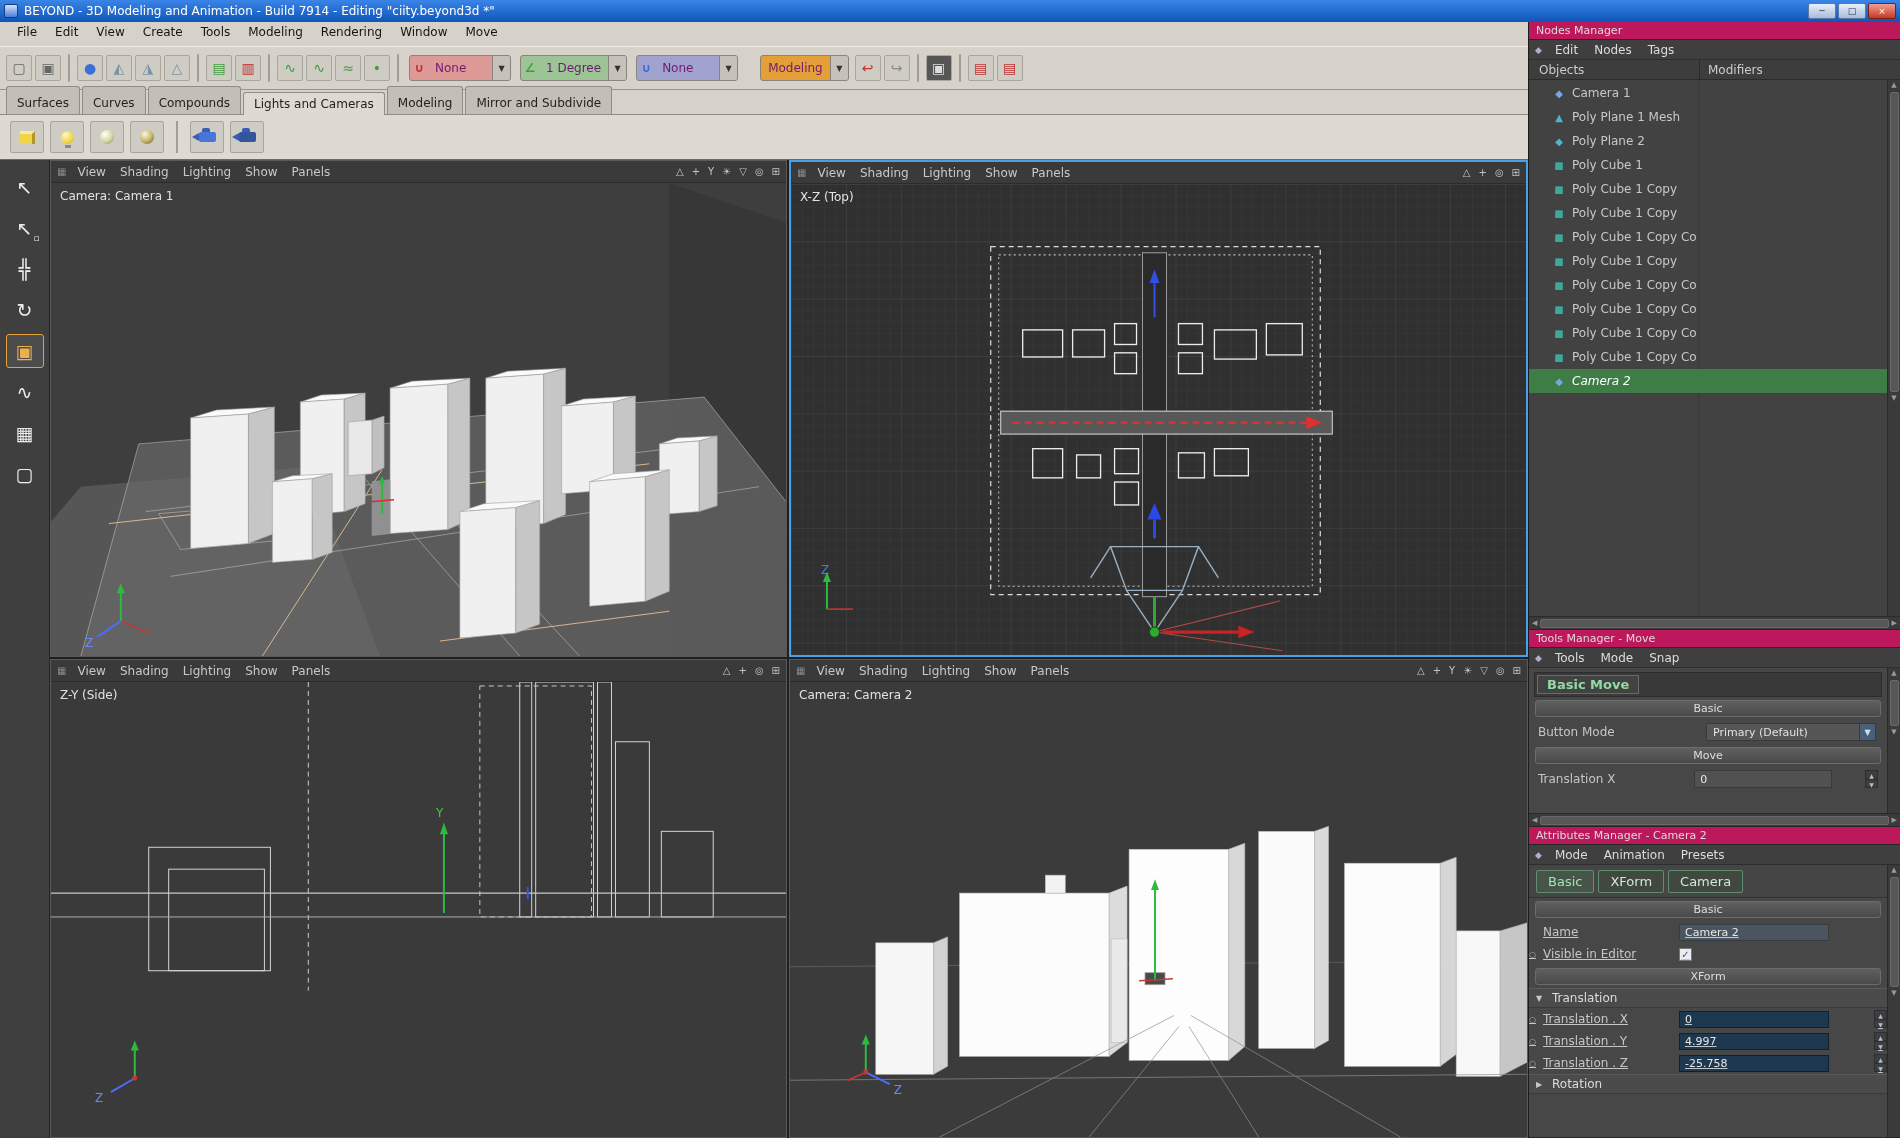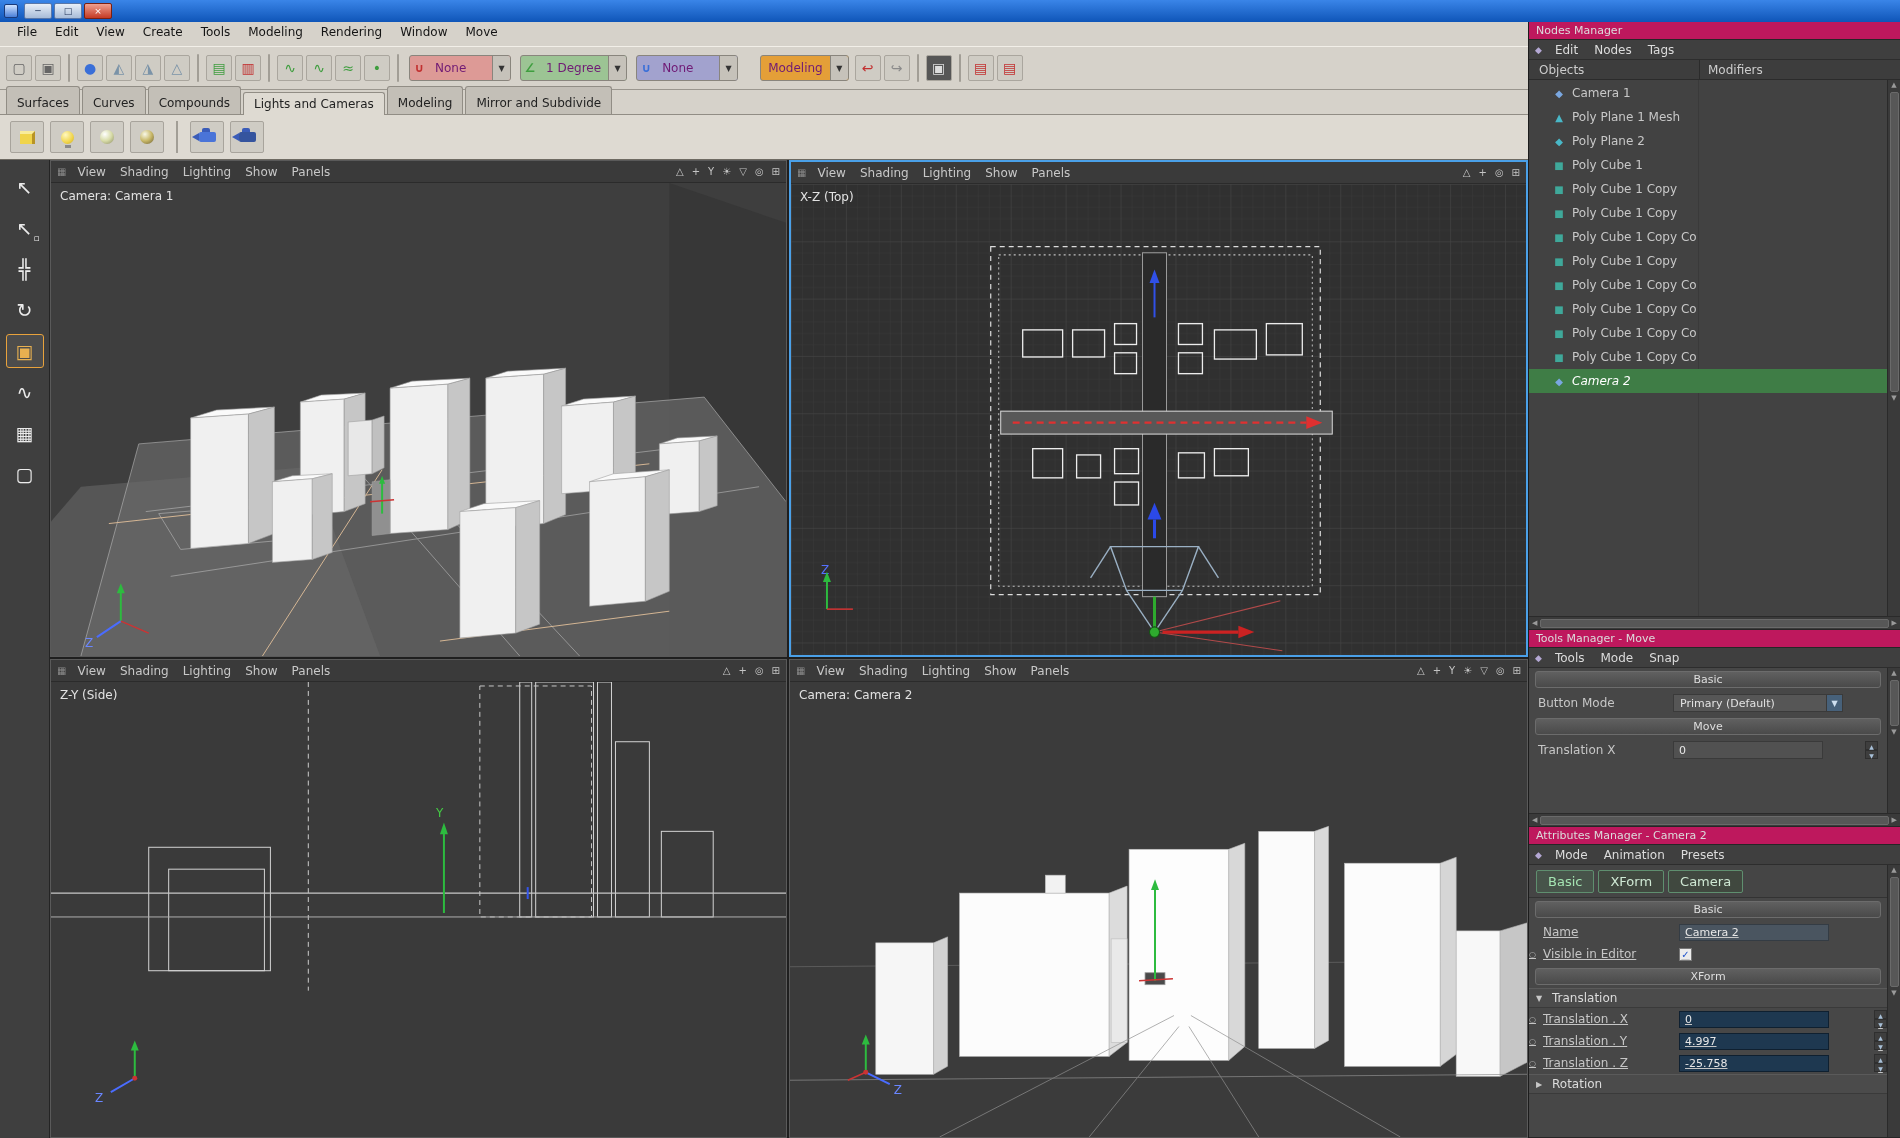--- a/index.html
+++ b/index.html
@@ -117,21 +117,21 @@
   .hscroll{height:13px;background:#3a3a3a;border-top:1px solid #2a2a2a;display:flex;
     align-items:center;padding:0 3px;color:#9a9a9a;font-size:7px;}
   .hthumb{height:9px;flex:1;background:#575757;border:1px solid #6a6a6a;border-radius:2px;margin:0 3px;}
   .panel-body-row{flex:1;display:flex;overflow:hidden;}
   .panel-body{flex:1;overflow:hidden;}
   .tool-heading-row{background:#393939;margin:4px 5px 3px;border:1px solid #2c2c2c;padding:2px;}
   .tool-heading{display:inline-block;padding:1px 9px;border:1px solid #6a6a6a;background:#424242;
     color:#92dba2;font-weight:bold;font-size:13px;}
   .sbar{height:17px;background:linear-gradient(#606060,#4a4a4a);border:1px solid #6c6c6c;border-radius:3px;
     color:#dedede;display:flex;align-items:center;justify-content:center;font-size:11px;margin:3px 6px;}
-  .frow{display:flex;align-items:center;height:24px;padding:0 9px;color:#c6c6c6;}
+  .frow{display:flex;align-items:center;height:24px;padding:0 9px;color:#c6c6c6;gap:33px;}
   .flabel{width:135px;font-size:12px;}
   .pdrop{width:170px;height:18px;background:#565656;border:1px solid #3a3a3a;display:flex;align-items:center;}
   .pdrop-val{flex:1;padding:0 6px;font-size:11px;color:#e2e2e2;white-space:nowrap;}
   .pdrop-arrow{width:16px;height:16px;background:#47617a;color:#cfe0f0;font-size:8px;
     display:flex;align-items:center;justify-content:center;border-left:1px solid #3a3a3a;}
   .gfield{width:150px;height:18px;background:#515151;border:1px solid #3a3a3a;color:#e8e8e8;
     font-size:11px;display:flex;align-items:center;padding:0 5px;}
   .spin{display:flex;flex-direction:column;margin-left:auto;}
   .spin i{font-style:normal;font-size:6px;width:13px;height:9px;line-height:9px;text-align:center;
     background:#3e3e3e;border:1px solid #2f2f2f;color:#a8c0d8;}
@@ -148,20 +148,21 @@
     font-weight:bold;display:flex;align-items:center;justify-content:center;}
   .group-row{height:20px;display:flex;align-items:center;gap:6px;padding:0 7px;background:#4b4b4b;
     border-top:1px solid #5a5a5a;border-bottom:1px solid #3a3a3a;color:#dcdcdc;font-size:12px;}
   .garrow{font-size:8px;color:#c8c8c8;width:10px;}
 </style>
 </head>
 <body>
 
 <div class="titlebar">
   <span class="app-icon"></span>
+  <span class="title-text">BEYOND - 3D Modeling and Animation - Build 7914 - Editing "ciity.beyond3d *"</span>
   <span class="win-btns">
     <span class="wbtn">─</span>
     <span class="wbtn">□</span>
     <span class="wbtn close">×</span>
   </span>
 </div>
 
 <div class="app-row">
 <div class="left-col">
 
@@ -621,20 +622,23 @@
   <div class="rp-section rp-tools">
     <div class="panel-title">Tools Manager - Move</div>
     <div class="panel-menu">
       <span class="pm-diamond">◆</span>
       <span class="pm-item">Tools</span>
           <span class="pm-item">Mode</span>
           <span class="pm-item">Snap</span>
     </div>
     <div class="panel-body-row">
       <div class="panel-body">
+        <div class="tool-heading-row">
+          <span class="tool-heading">Basic Move</span>
+        </div>
         <div class="sbar">Basic</div>
         <div class="frow">
           <span class="flabel">Button Mode</span>
           <span class="pdrop">
             <span class="pdrop-val">Primary (Default)</span>
             <span class="pdrop-arrow">▼</span>
           </span>
         </div>
         <div class="sbar">Move</div>
         <div class="frow">

